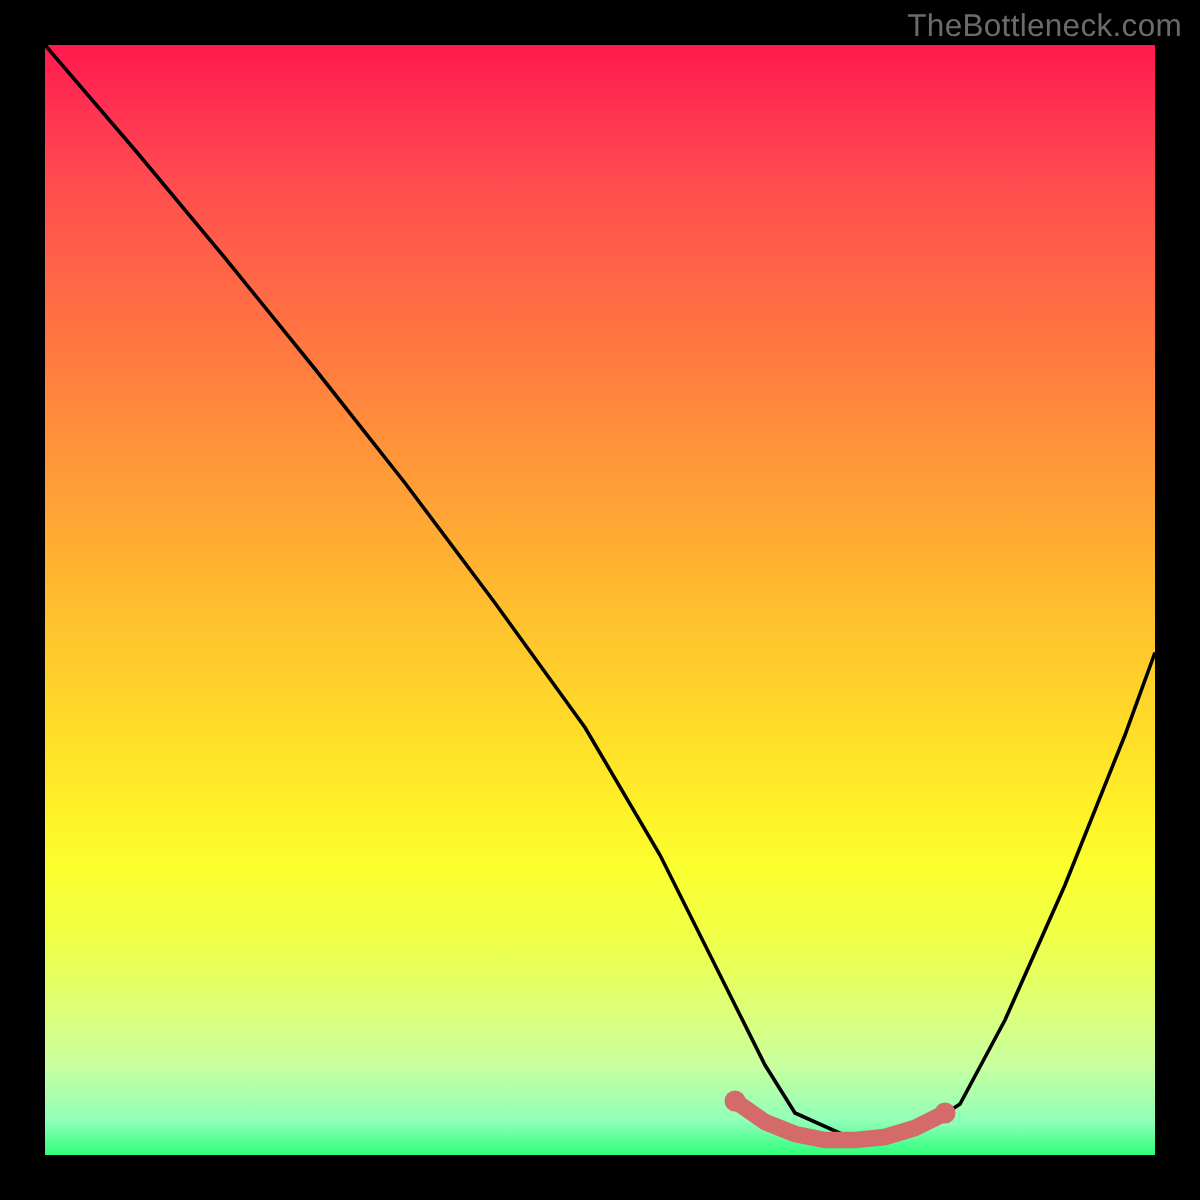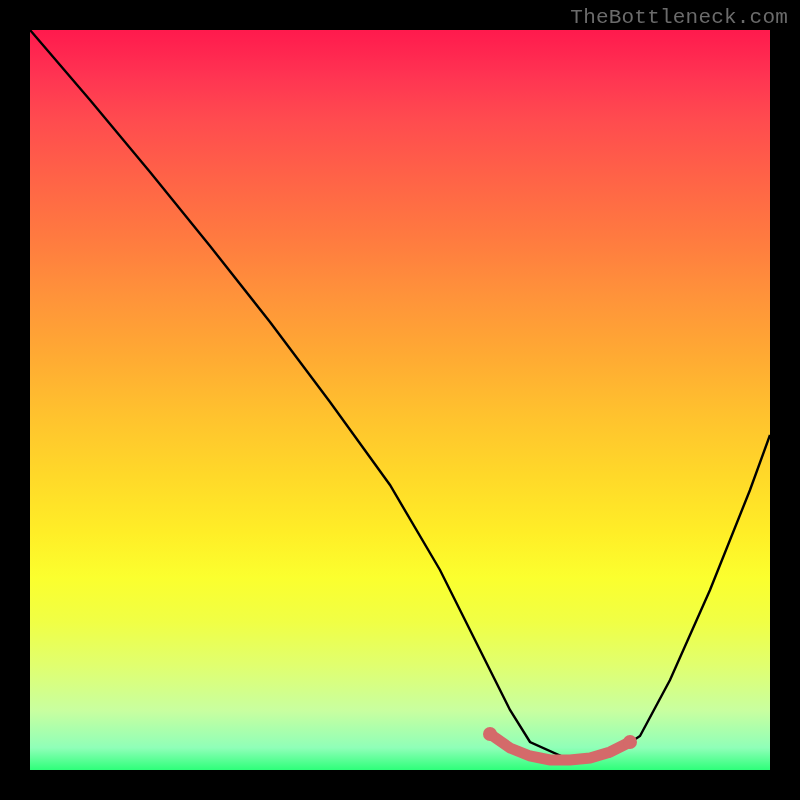--- a/index.html
+++ b/index.html
@@ -53,21 +53,20 @@
     display: block;
   }
   .watermark {
     position: absolute;
     top: 6px;
     right: 12px;
     color: #6b6b6b;
     font-size: 21px;
     font-weight: 500;
     letter-spacing: 0.2px;
-    font-family: Liberation Mono, monospace;
   }
 </style>
 </head>
 <body>
 
 <div class="frame">
 
   <div class="plot">
     <svg class="curve-svg" viewBox="0 0 740 740" preserveAspectRatio="none">
       <path d="M0 0 L60 70 L120 142 L180 216 L240 292 L300 372 L360 455 L410 540 L450 620 L480 680 L500 712 L540 730 L580 726 L610 706 L640 650 L680 560 L720 460 L740 405" fill="none" stroke="#000" stroke-width="2.4"></path>

